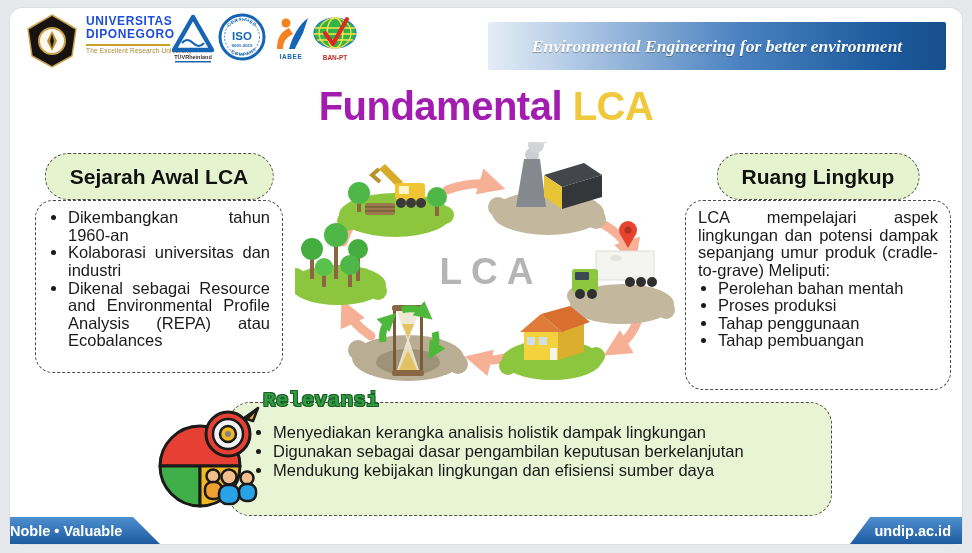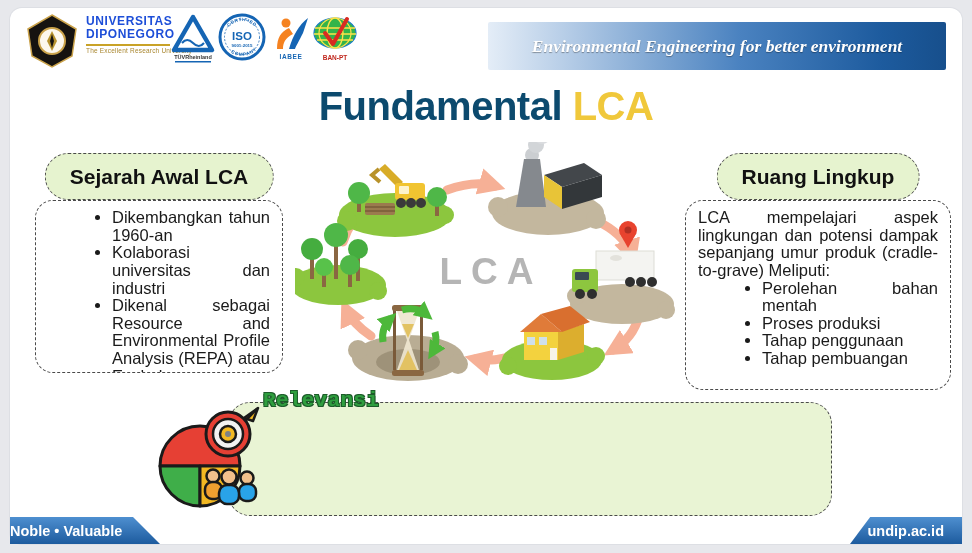--- a/index.html
+++ b/index.html
@@ -17,33 +17,33 @@
   .uni-tag  { font-size:6.5px; color:#a8862f; margin-top:1px; letter-spacing:.2px; }
   .banner { position:absolute; left:488px; top:22px; width:458px; height:48px;
             background:linear-gradient(90deg,#e4edf7 0%,#b9cfe8 16%,#4a82c0 55%,#1d5b9e 86%,#174f8c 100%);
             border-radius:2px; display:flex; align-items:center; justify-content:center; }
   .banner span { font-family:"Liberation Serif", serif; font-style:italic; font-weight:bold;
                  color:#ffffff; font-size:17.5px; text-shadow:0 1px 1px rgba(0,0,0,.35); }
 
   
   .title { position:absolute; left:0; top:84px; width:972px; text-align:center;
            font-size:40px; font-weight:bold; letter-spacing:-.5px; }
-  .title .t-green { color:#0c4a6e; }
+  .title .t-green { color:#a21caf; }
   .title .t-yellow { color:#f0c83b; }
 
   
   .panel { position:absolute; background:#fff; border:1.5px dashed #4a4a4a; border-radius:18px; }
   .pill { position:absolute; left:50%; transform:translateX(-50%); top:-48px; height:47px;
           background:#e6f3cf; border:1.5px dashed #4a4a4a; border-radius:26px;
           display:flex; align-items:center; white-space:nowrap; padding:0 24px;
           font-size:21px; font-weight:bold; color:#111; }
   .panel-body { padding:8px 12px 6px 12px; font-size:16.5px; line-height:1.07;
                 color:#1a1a1a; text-align:justify; overflow:hidden; height:100%; }
   .panel-body ul { list-style:disc; padding-left:20px; }
-  .panel-body li { text-align:justify;margin-left:44px; }
+  .panel-body li { text-align:justify; }
   .intro { margin-bottom:0; }
 
   #left-panel  { left:35px;  top:200px; width:248px; height:173px; }
   #right-panel { left:685px; top:200px; width:266px; height:190px; }
 
   
   #relevance-panel { left:228px; top:402px; width:604px; height:114px;
                      background:#e9f4d4; border-radius:22px; }
   .rel-heading { position:absolute; left:34px; top:-14px; font-size:21px; font-weight:bold;
                  color:#2f9e3f; letter-spacing:.3px;
@@ -54,21 +54,21 @@
   #rel-illustration { position:absolute; left:150px; top:404px; width:116px; height:110px; z-index:3; }
 
   
   #lca-diagram { position:absolute; left:295px; top:142px; width:380px; height:262px; }
   .lca-center { font-size:37px; font-weight:bold; fill:#b5b5b5; letter-spacing:9px; }
 
   
   .ribbon { position:absolute; top:517px; height:27px; color:#fff; font-weight:bold; font-size:14.5px;
             background:linear-gradient(180deg,#4e8fd0,#1d5b9e); display:flex; align-items:center; }
   #ribbon-left  { left:10px;  width:150px; clip-path:polygon(0 0, 82% 0, 100% 100%, 0 100%); }
-  #ribbon-right { left:850px; width:112px; clip-path:polygon(18% 0, 100% 0, 100% 100%, 0 100%); justify-content:flex-end; padding-right:18px; }
+  #ribbon-right { left:850px; width:112px; clip-path:polygon(18% 0, 100% 0, 100% 100%, 0 100%); justify-content:flex-end; padding-right:11px; }
 
   svg text { font-family:"Liberation Sans", sans-serif; }
 </style>
 </head>
 <body>
 
 <div class="stage">
   <div class="slide"></div>
 
   <svg class="hdr-el" style="left:24px; top:12px;" width="56" height="58" viewBox="0 0 56 58">
@@ -273,20 +273,27 @@
       <circle cx="-26" cy="-18" r="11" fill="#45ad3f"></circle>
       <circle cx="-2" cy="-32" r="12" fill="#4fb748"></circle>
       <circle cx="20" cy="-18" r="10" fill="#45ad3f"></circle>
       <circle cx="-14" cy="0" r="9" fill="#58c24a"></circle>
       <circle cx="12" cy="-2" r="10" fill="#4fb748"></circle>
     </g>
   </svg>
 
   <div class="panel" id="relevance-panel">
     <div class="rel-heading">Relevansi</div>
+    <div class="rel-body">
+      <ul>
+        <li>Menyediakan kerangka analisis holistik dampak lingkungan</li>
+        <li>Digunakan sebagai dasar pengambilan keputusan berkelanjutan</li>
+        <li>Mendukung kebijakan lingkungan dan efisiensi sumber daya</li>
+      </ul>
+    </div>
   </div>
 
   <svg id="rel-illustration" viewBox="0 0 116 110">
     <g stroke="#1a1a1a" stroke-width="3" stroke-linejoin="round">
       <path d="M10,62 A40,40 0 0 1 90,62 L50,62 Z" fill="#e64034"></path>
       <path d="M10,62 A40,40 0 0 0 50,102 L50,62 Z" fill="#3fae49"></path>
       <path d="M50,102 A40,40 0 0 0 90,62 L50,62 Z" fill="#f2b822"></path>
     </g>
     <path d="M94,14 L108,4 L103,17 Z" fill="#f2b822" stroke="#1a1a1a" stroke-width="2.5" stroke-linejoin="round"></path>
     <path d="M106,6 L90,22" stroke="#1a1a1a" stroke-width="2.5"></path>

